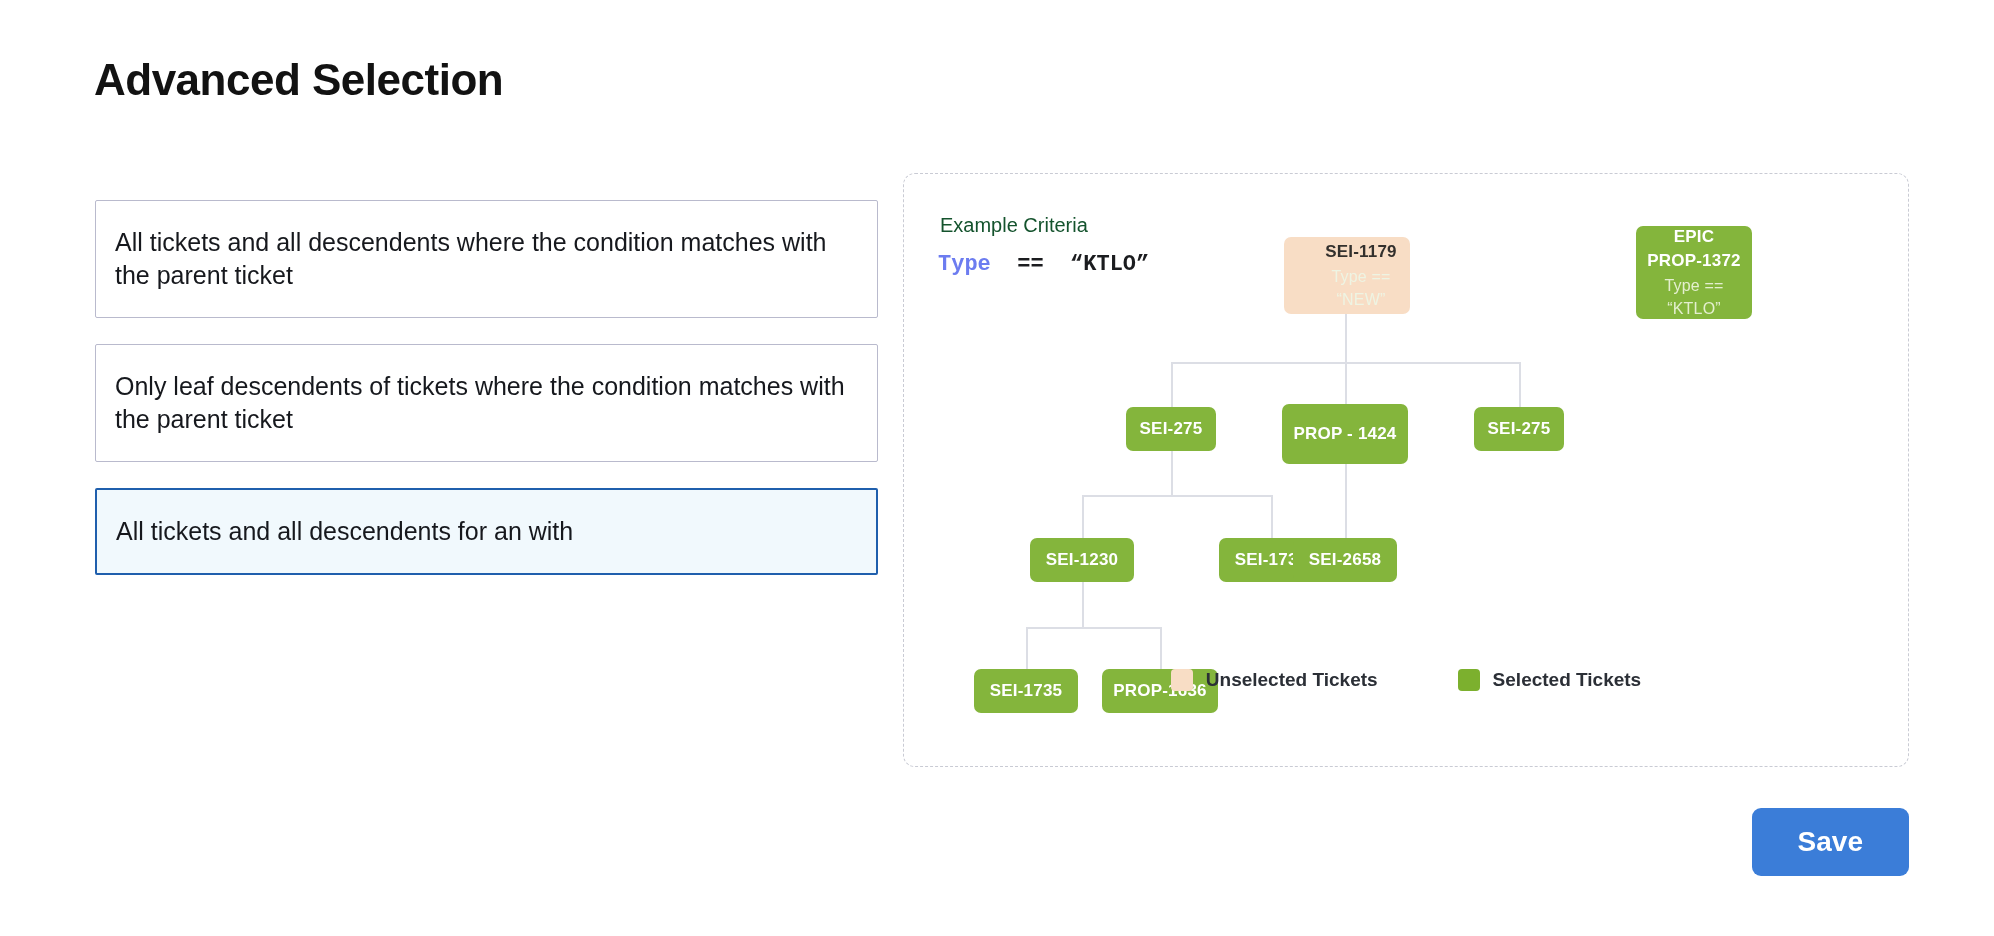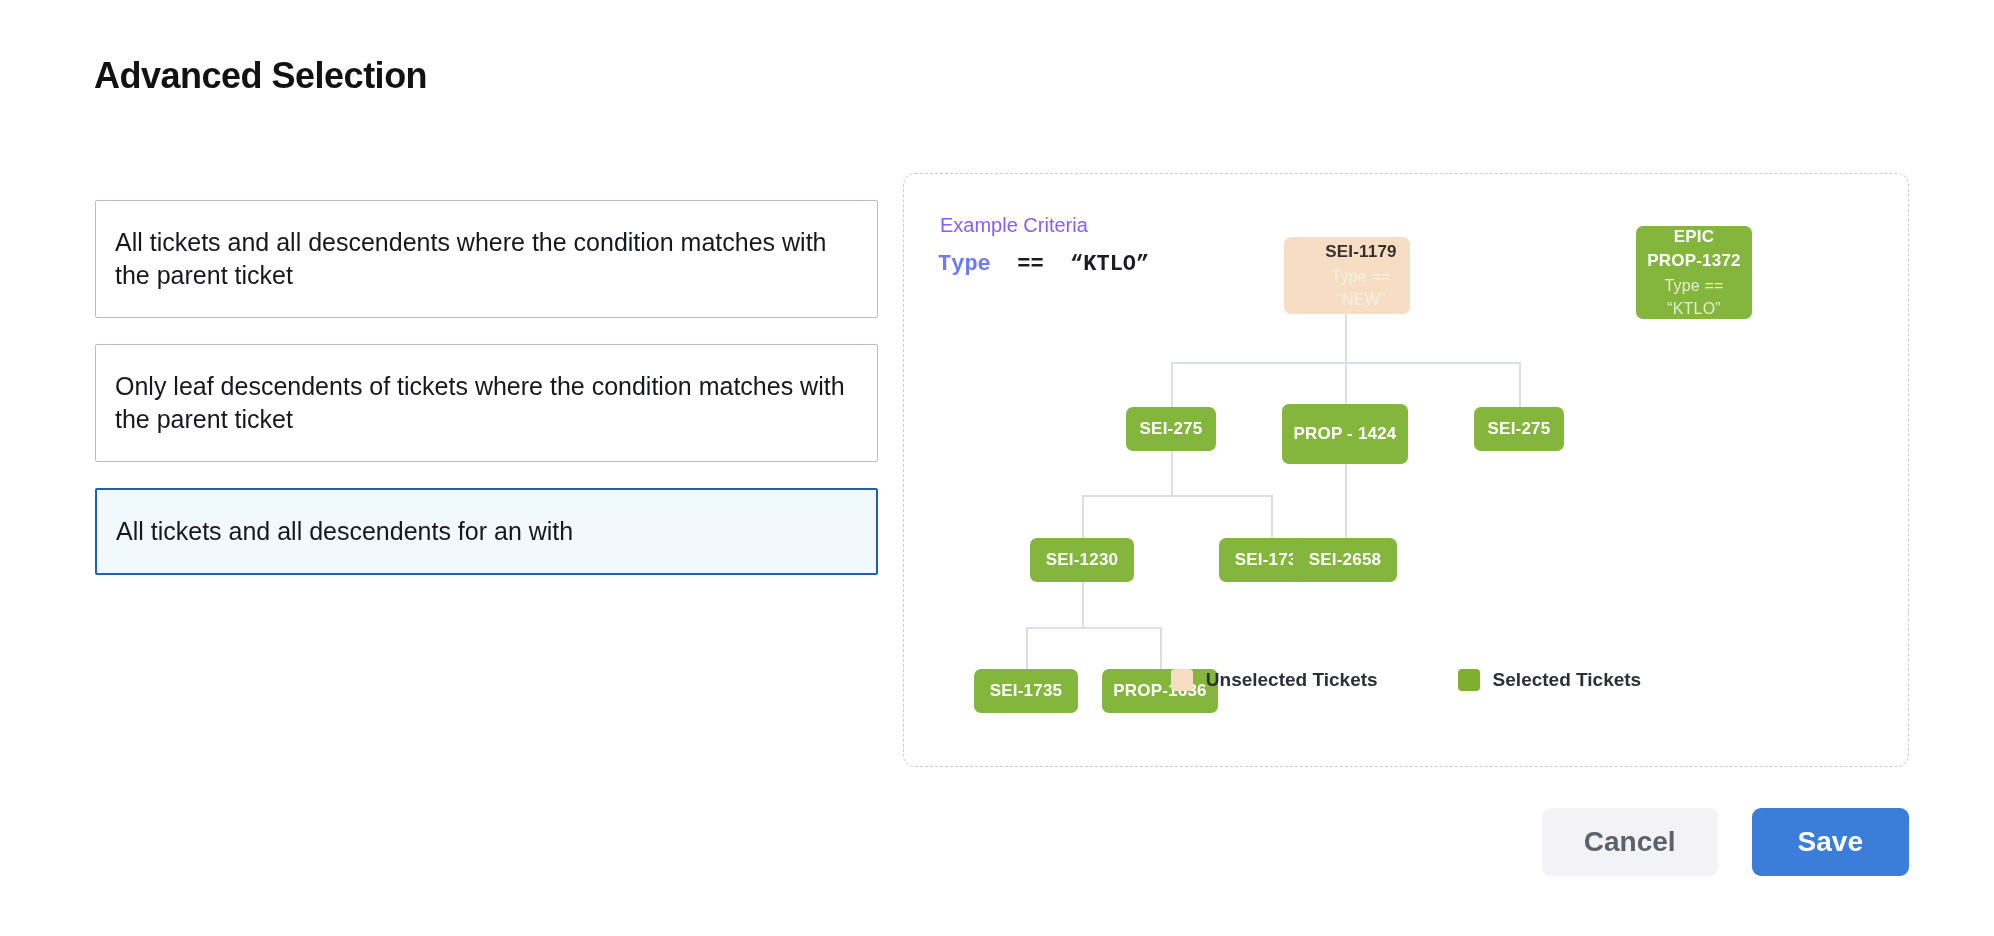--- a/index.html
+++ b/index.html
@@ -8,21 +8,21 @@
     width: 1994px; height: 936px;
     background: #ffffff;
     font-family: "Liberation Sans", sans-serif;
     overflow: hidden;
   }
   .page { position: relative; width: 1994px; height: 936px; background: #fff; }
 
   .page-title {
     position: absolute;
     left: 94px; top: 55px;
-    font-size: 36px;
+    font-size: 44px;
     font-weight: bold;
     color: #121212;
     letter-spacing: -0.5px;
   }
 
   
   .options {
     position: absolute;
     left: 95px; top: 200px;
     width: 783px;
@@ -49,21 +49,21 @@
     left: 903px; top: 173px;
     width: 1006px; height: 594px;
     border: 1.6px dashed #c9cbd4;
     border-radius: 12px;
     background: #ffffff;
   }
   .criteria-label {
     position: absolute;
     left: 36px; top: 40px;
     font-size: 20px;
-    color: #8b5cf6;
+    color: #14532d;
   }
   .criteria-expr {
     position: absolute;
     left: 34px; top: 78px;
     font-family: "Liberation Mono", "DejaVu Sans Mono", monospace;
     font-size: 22px;
     font-weight: bold;
     color: #1b1c1f;
     white-space: pre;
   }
@@ -226,17 +226,16 @@
       </div>
       <div class="legend-item">
         <span class="swatch" style="background:#7cb02e;"></span>
         <span class="legend-text">Selected Tickets</span>
       </div>
     </div>
 
   </div>
 
   <div class="footer">
-    <button class="btn btn-cancel">Cancel</button>
     <button class="btn btn-save">Save</button>
   </div>
 
 </div>
 
 </body></html>

